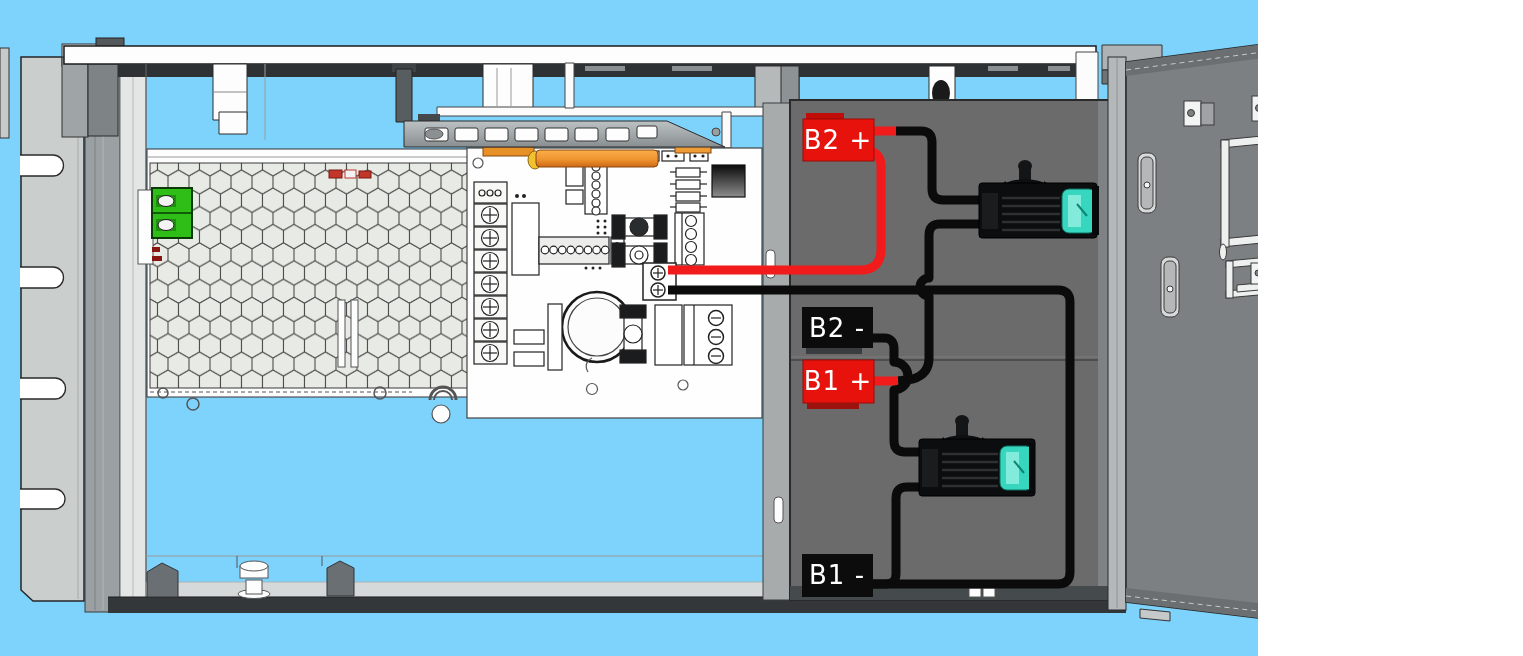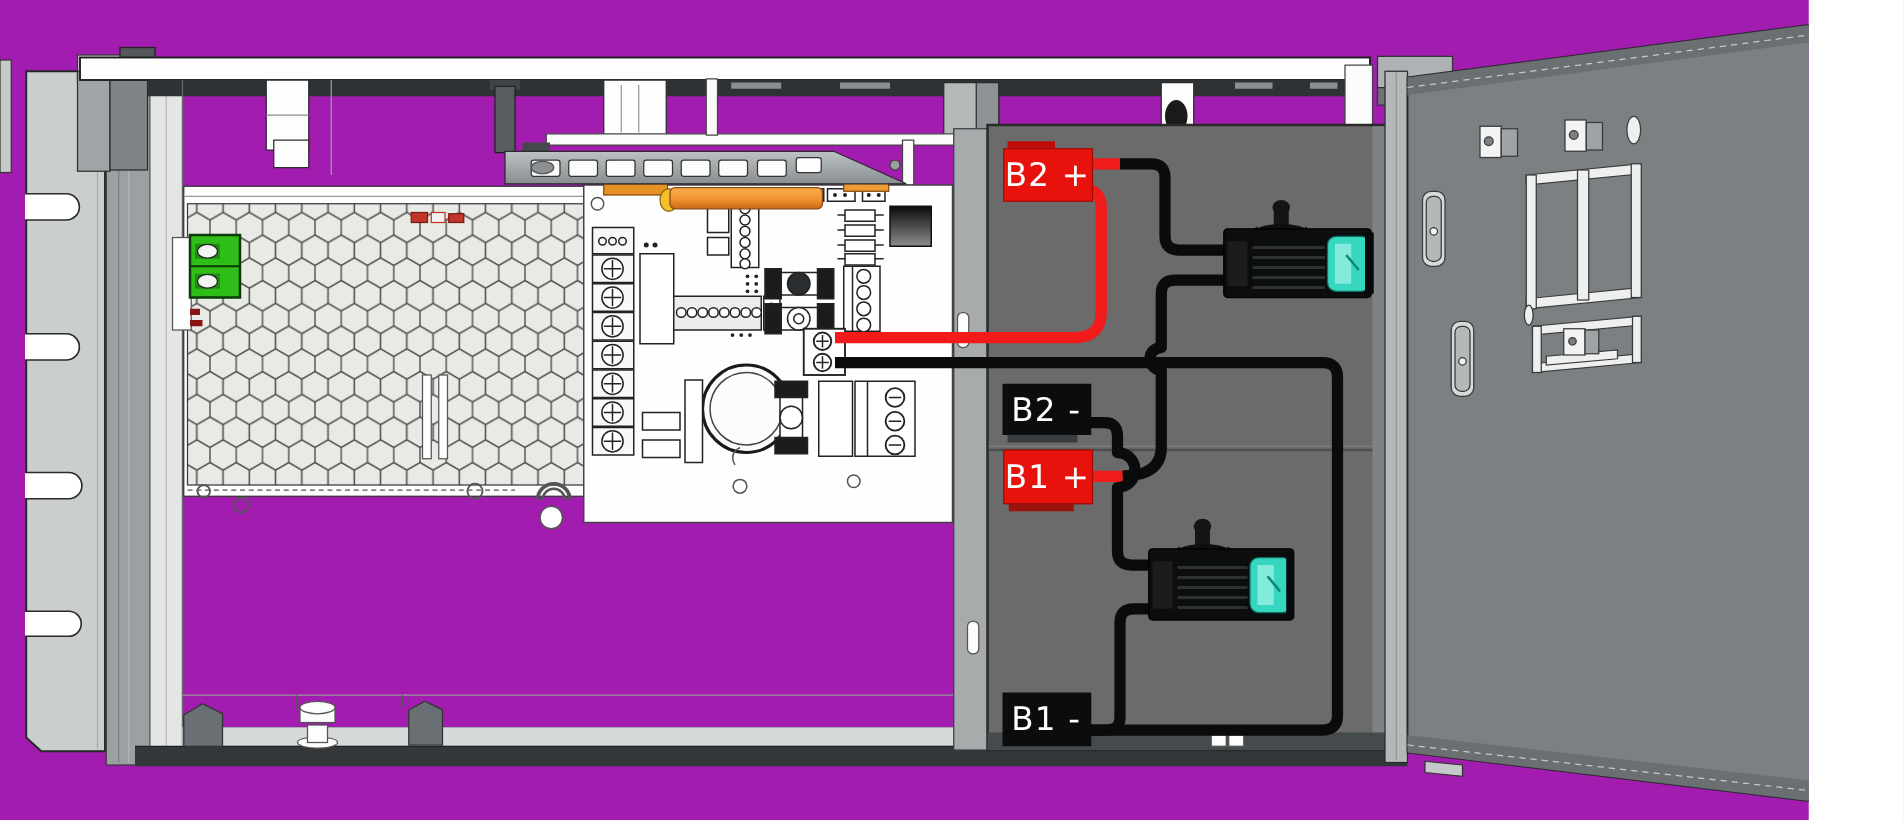--- a/index.html
+++ b/index.html
@@ -1,16 +1,16 @@
 <!DOCTYPE html>
 <html><head>
 <meta charset="utf-8">
 <style>
   html,body{margin:0;padding:0;background:#ffffff;}
-  #stage{position:relative;width:1447px;height:656px;background:#a21caf;overflow:hidden;
+  #stage{position:relative;width:1258px;height:656px;background:#7dd3fc;overflow:hidden;
          font-family:"DejaVu Sans","Liberation Sans",sans-serif;}
   #stage svg{position:absolute;left:0;top:0;}
   text.batlabel{font-family:"DejaVu Sans","Liberation Sans",sans-serif;font-size:26px;
                 font-weight:500;letter-spacing:1px;fill:#ffffff;}
 </style>
 </head>
 <body>
 
 <div id="stage">
 <svg width="1523" height="656" viewBox="0 0 1523 656">

